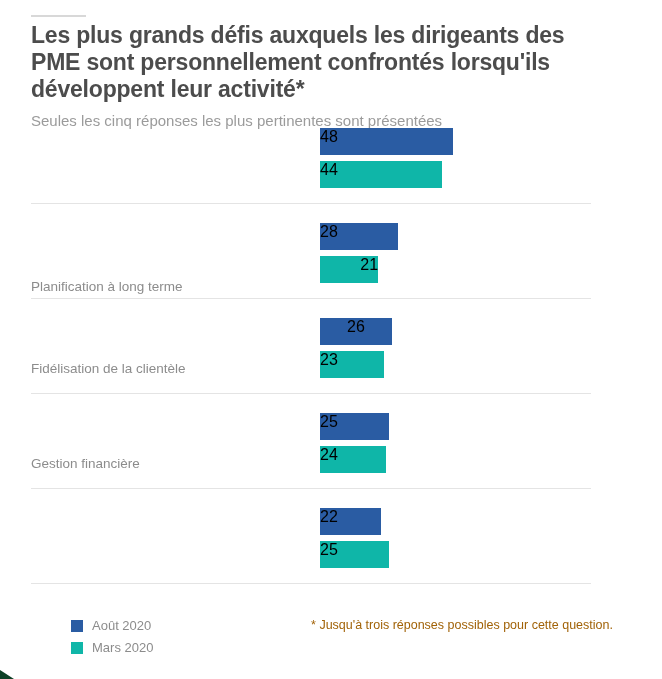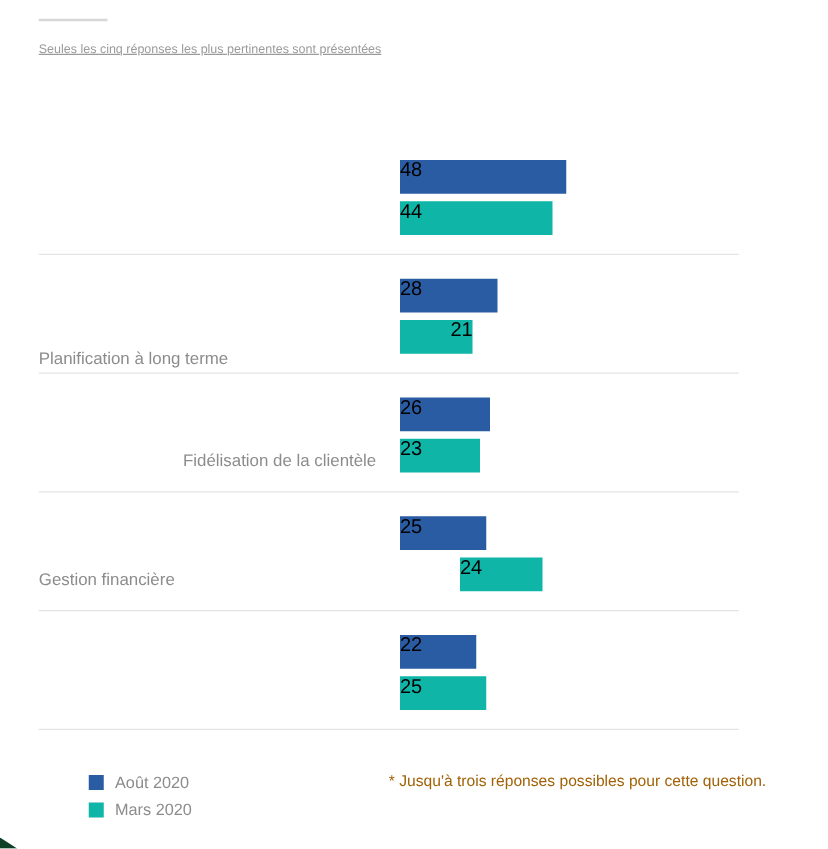--- a/index.html
+++ b/index.html
@@ -34,26 +34,25 @@
   .chart-title {
     font-size: 23px;
     font-weight: bold;
     line-height: 27px;
     color: #4c4c4c;
     letter-spacing: -0.2px;
     margin: 0;
     width: 570px;
   }
   .chart-subtitle {
-    font-size: 10px;
+    font-size: 15px;
     font-weight: normal;
     color: #9b9b9b;
     margin: 8px 0 0 0;
     line-height: 20px;
-    text-decoration: underline;
   }
 
   
   .plot {
     position: absolute;
     left: 0;
     top: 128px;
     width: 662px;
   }
   .group {
@@ -135,20 +134,21 @@
     background: #0d4026;
     clip-path: polygon(0 0, 100% 100%, 0 100%);
   }
 </style>
 </head>
 <body>
 
 <div class="top-rule"></div>
 
 <div class="header">
+  <h1 class="chart-title">Les plus grands défis auxquels les dirigeants des PME sont personnellement confrontés lorsqu'ils développent leur activité*</h1>
   <p class="chart-subtitle">Seules les cinq réponses les plus pertinentes sont présentées</p>
 </div>
 
 <div class="plot">
     <div class="group">
       <div class="bars">
         <div class="bar blue" style="width: 132.96px;">48</div>
         <div class="bar-gap"></div>
         <div class="bar teal" style="width: 121.88px;">44</div>
       </div>
@@ -158,32 +158,32 @@
       <div class="bars">
         <div class="bar blue" style="width: 77.56px;">28</div>
         <div class="bar-gap"></div>
         <div class="bar teal" style="width: 58.17px; text-align: right;">21</div>
       </div>
       <div class="group-label" style="top: 55px;">Planification à long terme</div>
       <div class="separator" style="top: 75px;"></div>
     </div>
     <div class="group">
       <div class="bars">
-        <div class="bar blue" style="width: 72.02px;">26</div>
+        <div class="bar blue" style="width: 72.02px; text-align: center;">26</div>
         <div class="bar-gap"></div>
         <div class="bar teal" style="width: 63.71px;">23</div>
       </div>
-      <div class="group-label" style="top: 42px; text-align: right;">Fidélisation de la clientèle</div>
+      <div class="group-label" style="top: 42px;">Fidélisation de la clientèle</div>
       <div class="separator" style="top: 75px;"></div>
     </div>
     <div class="group">
       <div class="bars">
         <div class="bar blue" style="width: 69.25px;">25</div>
         <div class="bar-gap"></div>
-        <div class="bar teal" style="width: 66.48px; margin-left: 48px;">24</div>
+        <div class="bar teal" style="width: 66.48px;">24</div>
       </div>
       <div class="group-label" style="top: 42px;">Gestion financière</div>
       <div class="separator" style="top: 75px;"></div>
     </div>
     <div class="group">
       <div class="bars">
         <div class="bar blue" style="width: 60.94px;">22</div>
         <div class="bar-gap"></div>
         <div class="bar teal" style="width: 69.25px;">25</div>
       </div>

